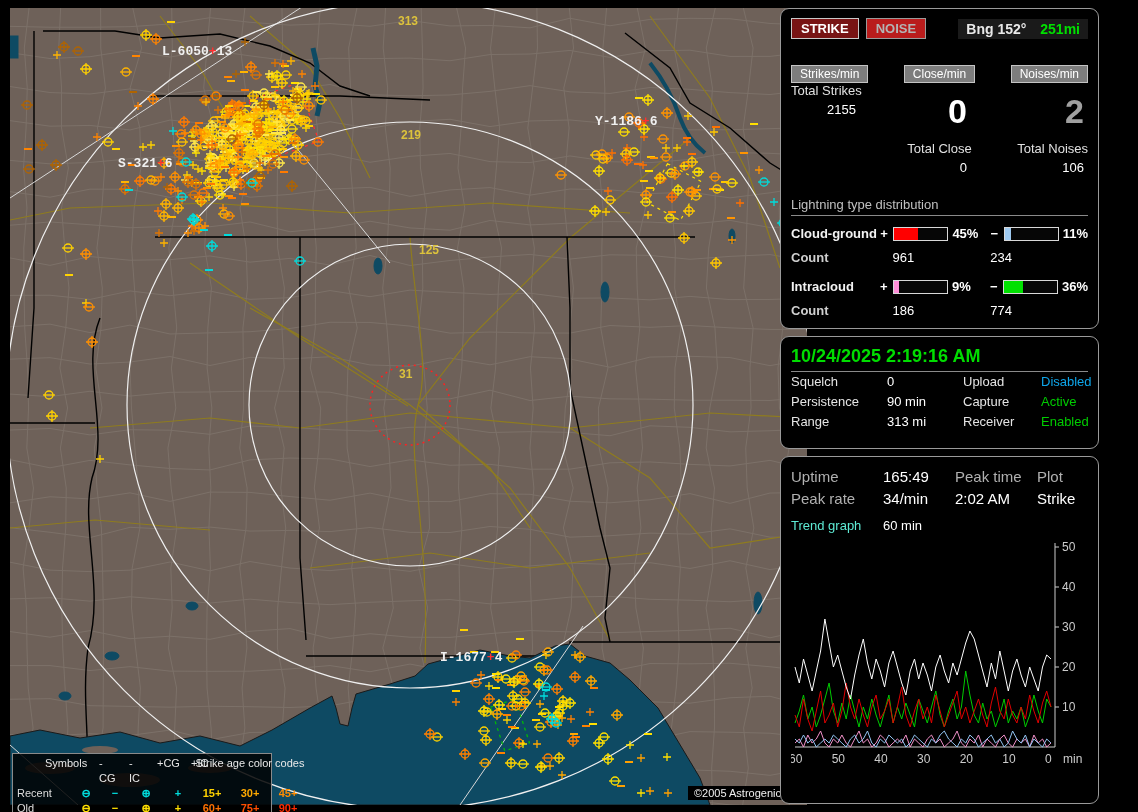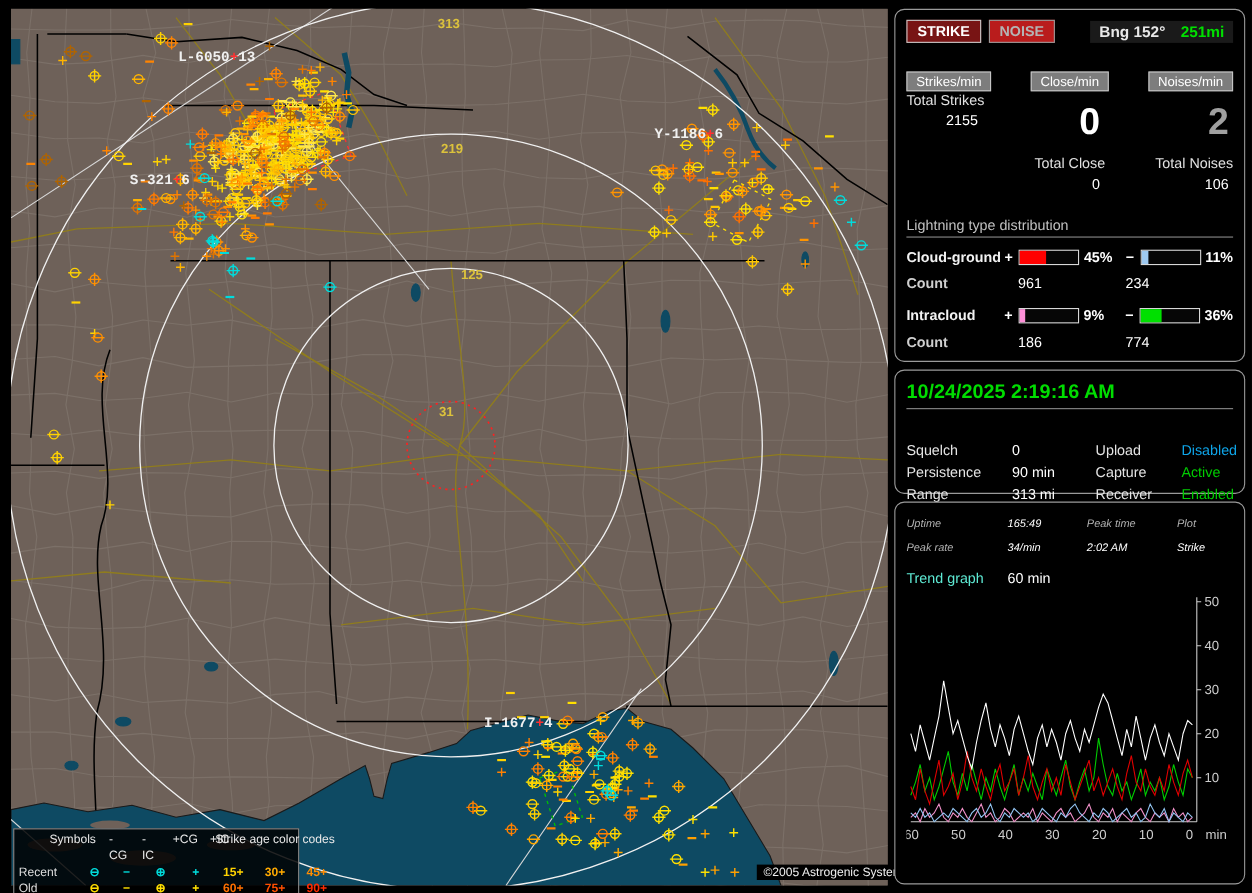--- a/index.html
+++ b/index.html
@@ -11,21 +11,21 @@
   .legend{position:absolute;left:2px;top:745px;width:250px;background:rgba(0,0,0,.85);
           border:1px solid #8a8a8a;font-size:11px;color:#ddd;padding:2px 4px 3px 4px;}
   .lg-grid{display:grid;grid-template-columns:54px 30px 28px 34px 30px 38px 38px 38px;line-height:15px;}
   .lg-grid .c{text-align:center;}
   .lg-grid .hdr{color:#e8e8e8;margin-left:28px;}
   .lg-grid .agehdr{grid-column:6/9;text-align:center;color:#e8e8e8;}
   .lg-sym{font-weight:bold;}
   .copyright{position:absolute;left:678px;top:778px;background:#000;color:#f0f0f0;
              font-size:11px;padding:1px 6px;white-space:nowrap;}
   
-  #panel{position:absolute;left:813px;top:8px;width:319px;}
+  #panel{position:absolute;left:780px;top:8px;width:319px;}
   .pbox{border:1px solid #9a9a9a;border-radius:9px;background:#000;box-sizing:border-box;
         padding:9px 10px;margin-bottom:7px;position:relative;}
   .toprow{display:flex;align-items:center;}
   .btn{font-size:13px;font-weight:bold;padding:2px 9px;border:1px solid #c8c8c8;margin-right:7px;cursor:default;}
   .btn-strike{background:#781414;color:#fff;}
   .btn-noise{background:#b91c1c;color:#b4b4b4;border-color:#9a9a9a;}
   .bng{margin-left:auto;background:#1a1a1a;padding:2px 8px;font-size:14px;font-weight:bold;}
   .bng .mi{color:#00e000;margin-left:10px;}
   .rates{display:grid;grid-template-columns:1fr 1fr 1fr;margin-top:26px;}
   .chip{display:inline-block;background:#7d7d7d;color:#fff;font-size:12px;
@@ -44,25 +44,25 @@
   .drow{display:flex;align-items:center;font-size:13px;font-weight:bold;margin-bottom:9px;}
   .drow .dl{width:96px;color:#f2f2f2;}
   .sign{width:12px;text-align:center;color:#fff;}
   .bar{width:58px;height:12px;border:1px solid #d8d8d8;background:#060606;margin:0 4px;}
   .bar>div{height:100%;}
   .pct{width:40px;color:#fff;}
   .crow{display:flex;font-size:13px;margin-bottom:14px;}
   .crow .dl{width:108px;color:#cfcfcf;font-weight:bold;}
   .crow .cv{width:104px;font-weight:normal;color:#fff;}
   .datetime{color:#00dd00;font-size:18px;font-weight:bold;border-bottom:1px solid #8a8a8a;
-            padding-bottom:4px;margin-bottom:28px;}
+            padding-bottom:4px;margin-bottom:0;}
   .stgrid{display:grid;grid-template-columns:96px 76px 78px auto;font-size:13px;line-height:20px;}
   .stgrid .lab{color:#e4e4e4;} .stgrid .val{color:#fff;}
   .g-green{color:#00cc00;} .g-gray{color:#0ea5e9;text-align:right;}
-  .sess{display:grid;grid-template-columns:92px 72px 82px auto;font-size:10px;line-height:22px;font-style:italic;}
+  .sess{display:grid;grid-template-columns:92px 72px 82px auto;font-size:15px;line-height:22px;}
   .sess .lab{color:#b0b0b0;} .sess .val{color:#fff;}
   .trendrow{display:flex;font-size:13px;margin-top:8px;}
   .trendrow .lab{color:#5eead4;width:92px;} .trendrow .val{color:#fff;}
   #trend{margin-top:2px;}
 </style>
 </head>
 <body>
 
 <div id="map">
   <svg id="map-svg" width="797" height="797">

